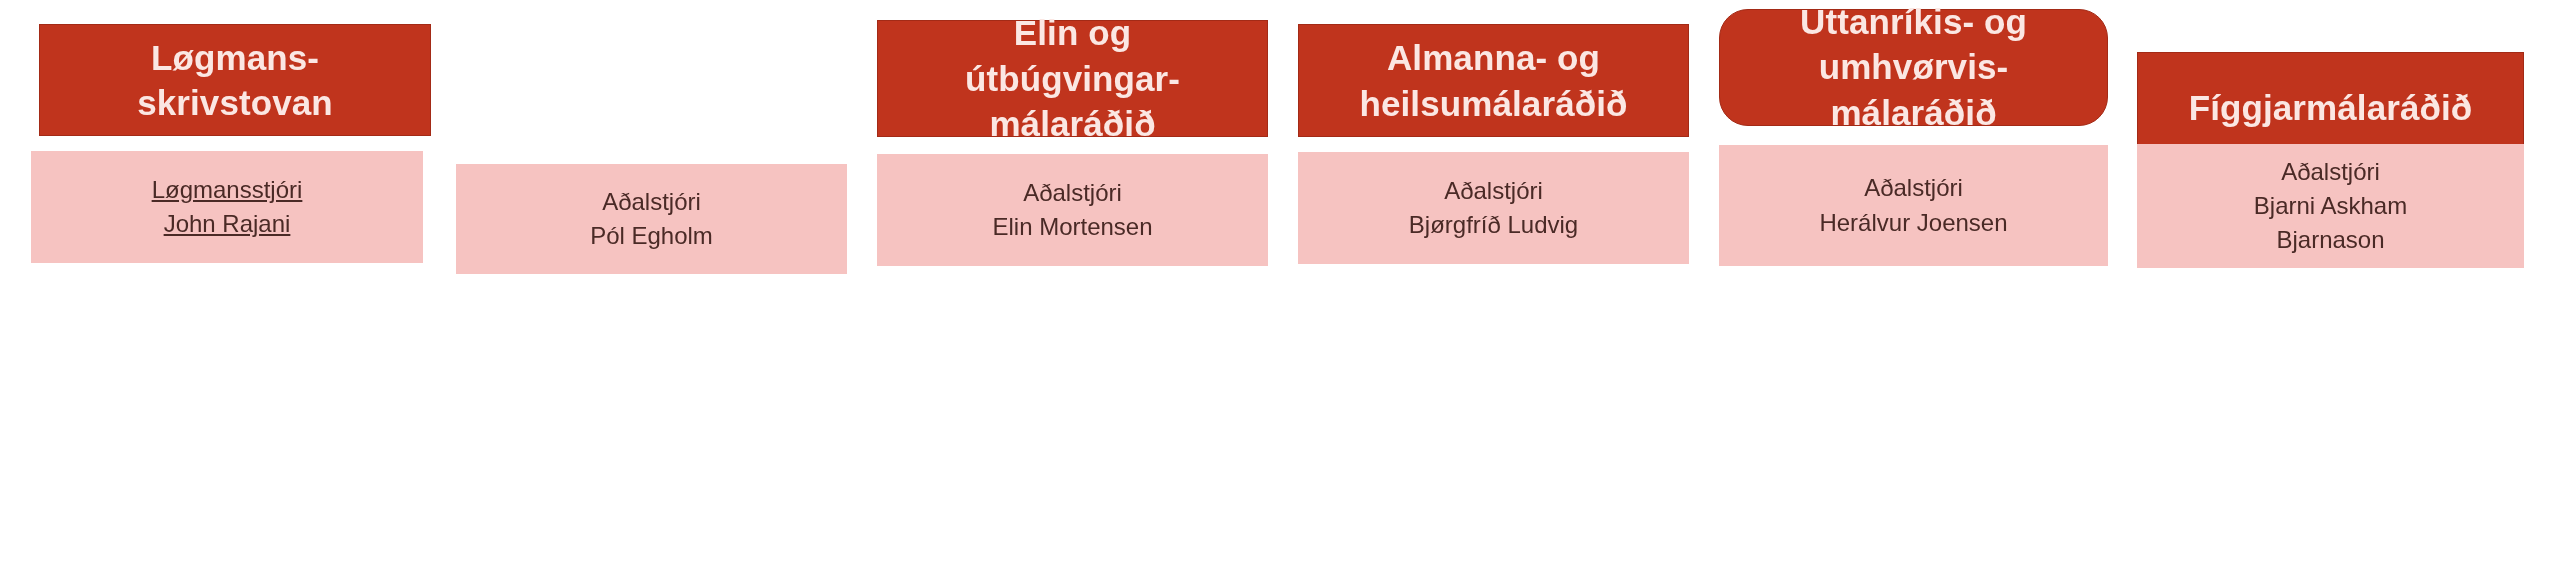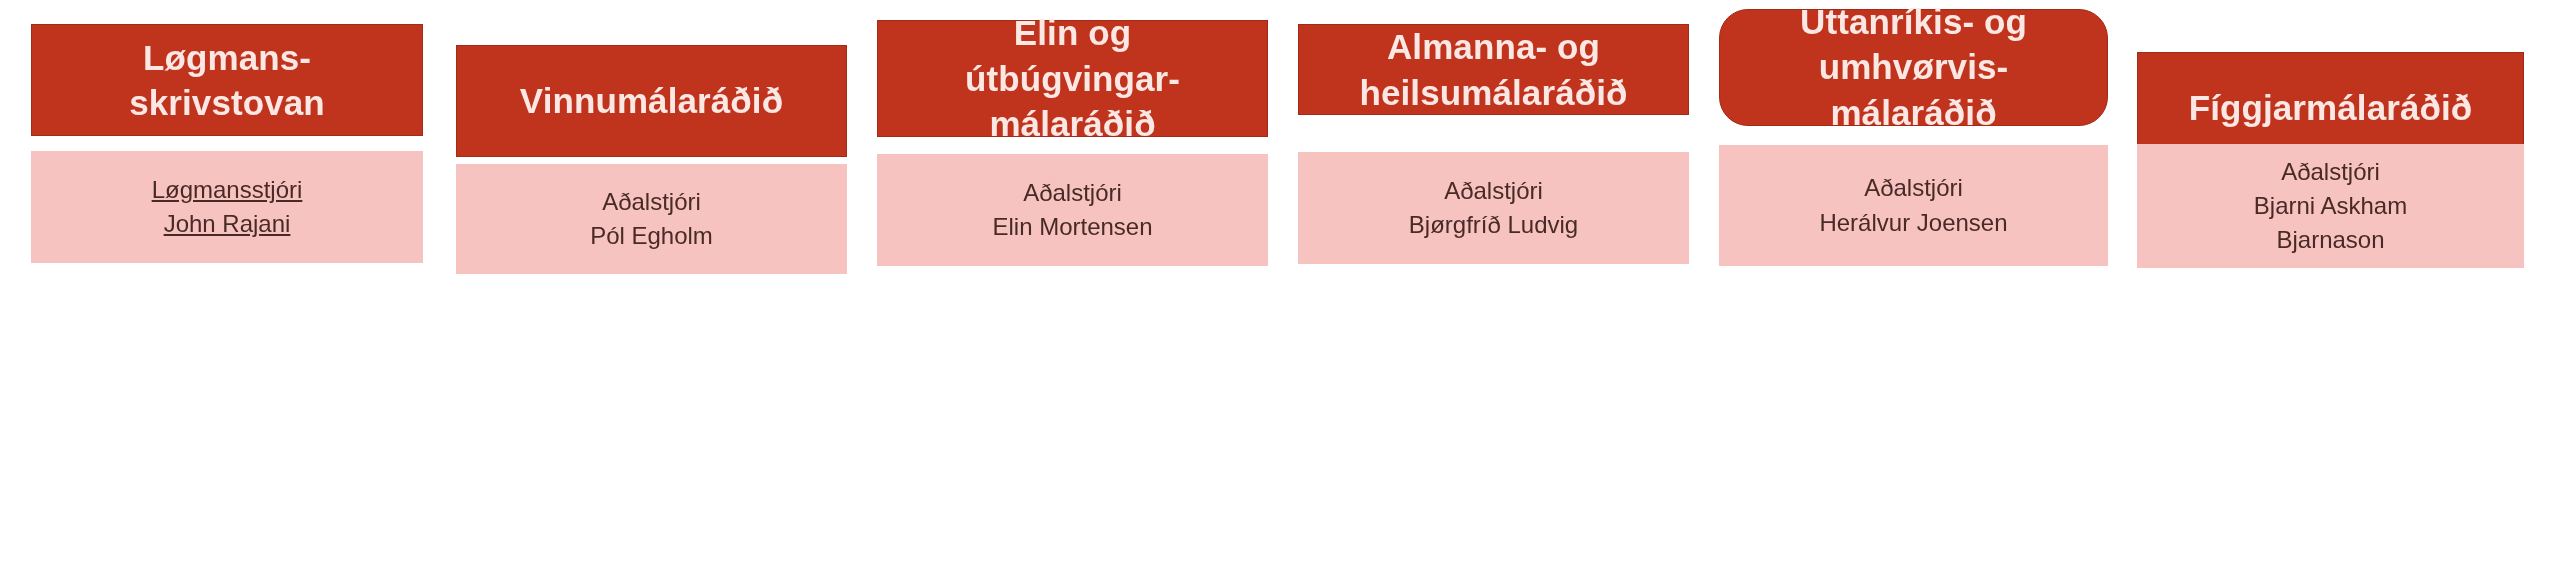--- a/index.html
+++ b/index.html
@@ -68,54 +68,51 @@
     white-space: pre-line;
     font-size: 24px;
   }
 </style>
 </head>
 <body>
 
 <div id="org-chart">
 
   <div class="column" style="left:31px; width:392px;">
-    <div class="ministry-box" style="left:0; top:24px; width:392px; height:112px;">
+    <div class="ministry-box" style="left:8px; top:24px; width:392px; height:112px;">
       <span class="ministry-label">Løgmans-
 skrivstovan</span>
     </div>
     <div class="director-box" style="left:0; top:151px; width:392px; height:112px;text-decoration:underline;">
       <span class="director-label">Løgmansstjóri
 John Rajani</span>
     </div>
   </div>
 
   <div class="column" style="left:456px; width:391px;">
-    <div class="ministry-box" style="left:0; top:45px; width:391px; height:112px;">
-      <span class="ministry-label">Vinnumálaráðið</span>
-    </div>
     <div class="director-box" style="left:0; top:164px; width:391px; height:110px;">
       <span class="director-label">Aðalstjóri
 Pól Egholm</span>
     </div>
   </div>
 
   <div class="column" style="left:877px; width:391px;">
     <div class="ministry-box" style="left:0; top:20px; width:391px; height:117px;">
       <span class="ministry-label">Elin og
 útbúgvingar-
 málaráðið</span>
     </div>
     <div class="director-box" style="left:0; top:154px; width:391px; height:112px;">
       <span class="director-label">Aðalstjóri
 Elin Mortensen</span>
     </div>
   </div>
 
   <div class="column" style="left:1298px; width:391px;">
-    <div class="ministry-box" style="left:0; top:24px; width:391px; height:91px;justify-content:center;">
+    <div class="ministry-box" style="left:0; top:24px; width:391px; height:113px;justify-content:center;">
       <span class="ministry-label">Almanna- og
 heilsumálaráðið</span>
     </div>
     <div class="director-box" style="left:0; top:152px; width:391px; height:112px;">
       <span class="director-label">Aðalstjóri
 Bjørgfríð Ludvig</span>
     </div>
   </div>
 
   <div class="column" style="left:1719px; width:389px;">

